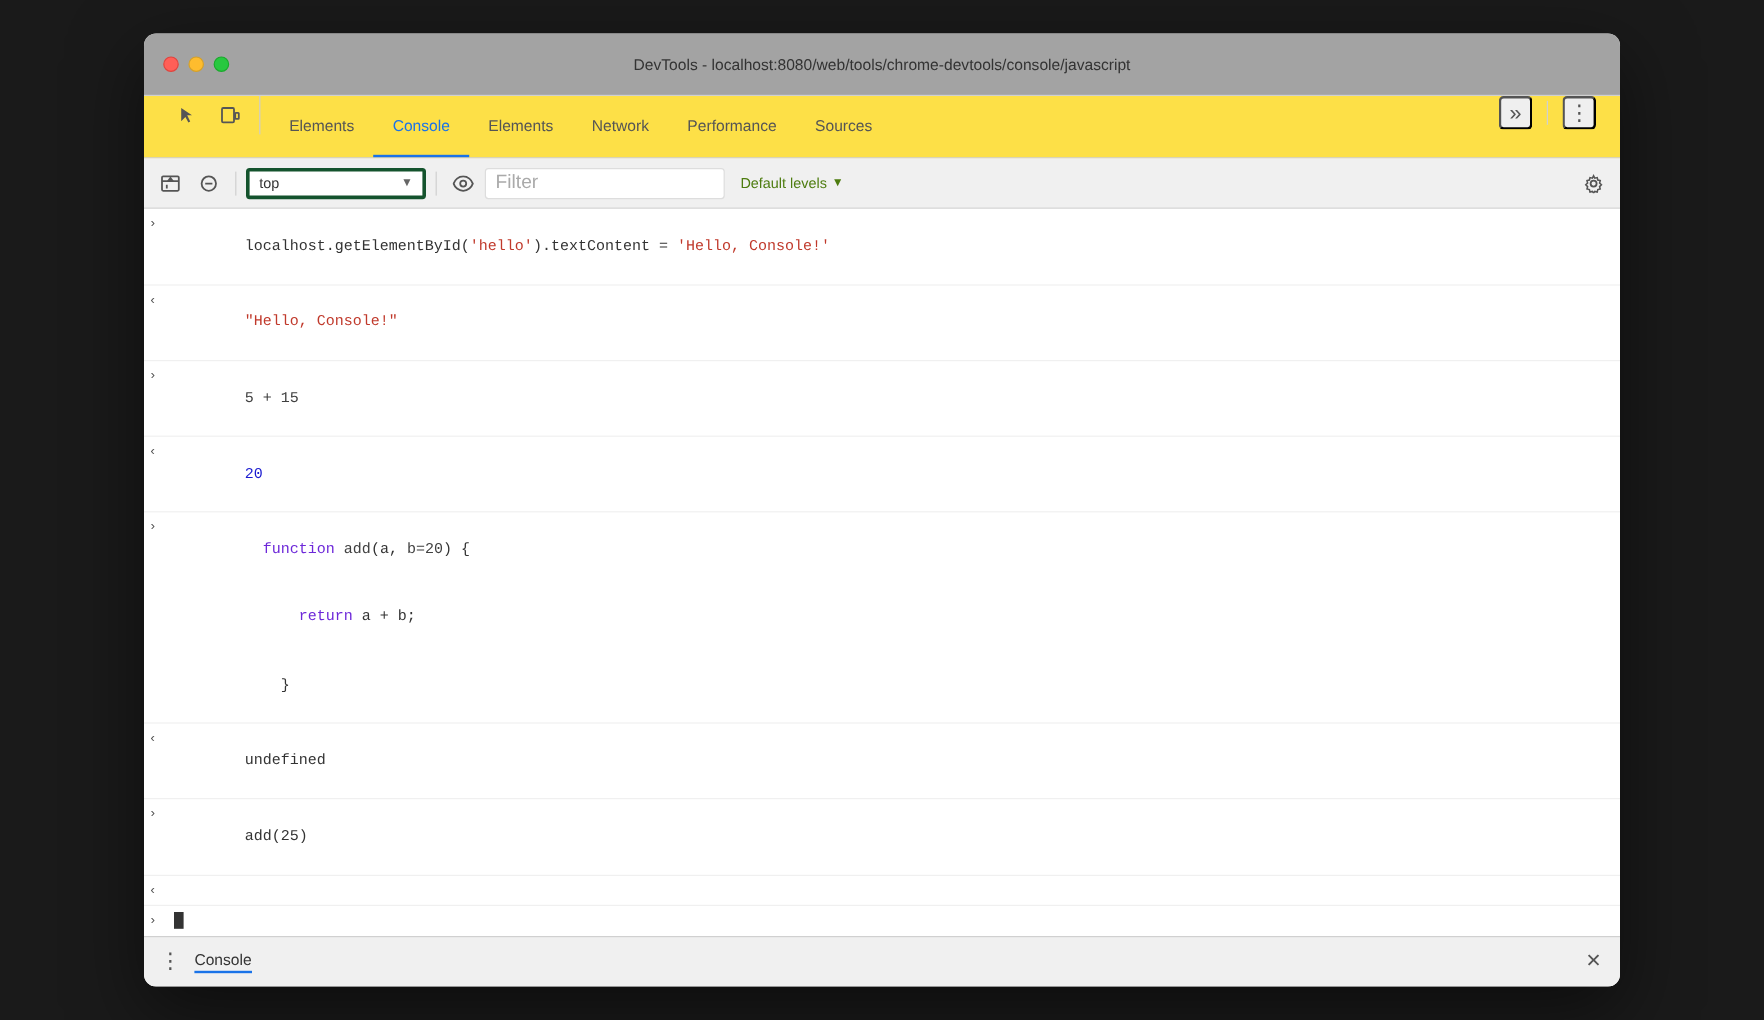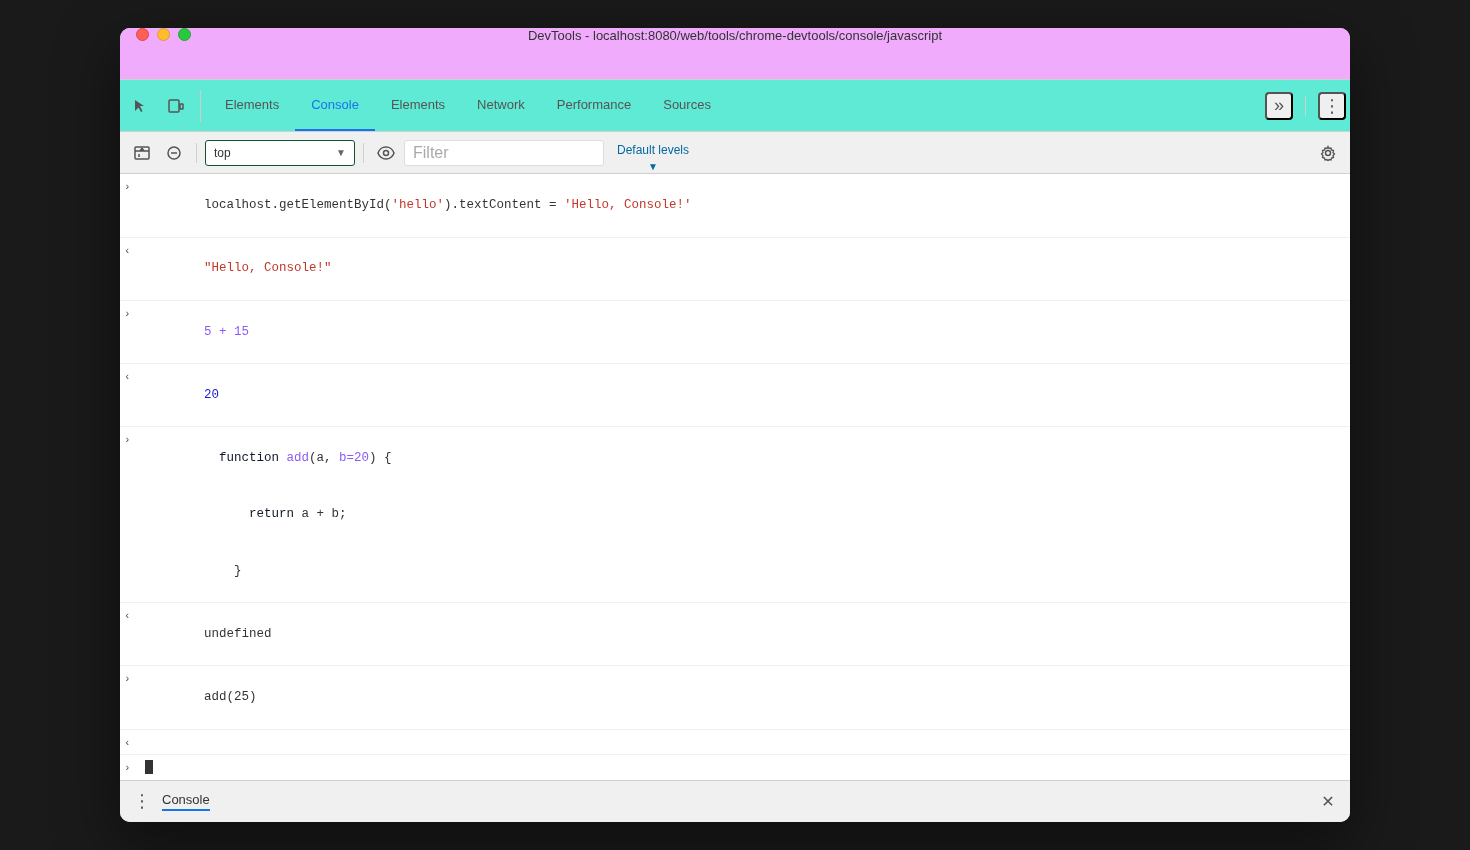--- a/index.html
+++ b/index.html
@@ -15,24 +15,24 @@
     .devtools-window {
       width: 1230px;
       background: #f0f0f0;
       border-radius: 10px;
       overflow: hidden;
       box-shadow: 0 20px 60px rgba(0,0,0,0.5);
     }
 
     
     .title-bar {
-      background: #f0abfc;
+      background: #a3a3a3;
       height: 52px;
       display: flex;
-      align-items: flex-start;
+      align-items: center;
       padding: 0 16px;
       border-bottom: 1px solid #d0d0d0;
       position: relative;
     }
 
     .traffic-lights {
       display: flex;
       gap: 8px;
       align-items: center;
     }
@@ -51,26 +51,26 @@
       left: 50%;
       transform: translateX(-50%);
       font-size: 13px;
       color: #333;
       font-weight: 400;
       white-space: nowrap;
     }
 
     
     .tab-bar {
-      background: #5eead4;
+      background: #fde047;
       height: 52px;
       display: flex;
-      align-items: center;
+      align-items: flex-start;
       border-bottom: 1px solid #d0d0d0;
-      padding: 0 4px;
+      padding: 0 20px;
     }
 
     .tab-bar-icons {
       display: flex;
       align-items: center;
       gap: 4px;
       margin-right: 8px;
       padding-right: 8px;
       border-right: 1px solid #ccc;
     }
@@ -149,21 +149,21 @@
       width: 1px;
       height: 20px;
       background: #d0d0d0;
       margin: 0 4px;
     }
 
     .execution-context {
       display: flex;
       align-items: center;
       background: white;
-      border: 1px solid #14532d;
+      border: 3px solid #14532d;
       border-radius: 3px;
       padding: 10px 8px;
       height: 26px;
       min-width: 150px;
       cursor: pointer;
       font-size: 12px;
       color: #333;
     }
 
     .execution-context .chevron {
@@ -188,23 +188,22 @@
     .default-levels {
       display: flex;
       align-items: center;
       background: transparent;
       border: 1px solid transparent;
       border-radius: 3px;
       padding: 2px 8px;
       height: 26px;
       cursor: pointer;
       font-size: 12px;
-      color: #0369a1;
+      color: #4d7c0f;
       gap: 4px;
-      flex-direction: column;
     }
 
     .gear-btn {
       margin-left: auto;
       width: 28px;
       height: 28px;
       display: flex;
       align-items: center;
       justify-content: center;
       border-radius: 4px;
@@ -244,24 +243,24 @@
     .arrow.input { color: #555; }
     .arrow.output { color: #555; }
 
     .line-content {
       flex: 1;
       white-space: pre-wrap;
       word-break: break-all;
     }
 
     
-    .c-purple { color: #0f172a; }
+    .c-purple { color: #6d28d9; }
     .c-red { color: #c0392b; }
     .c-string { color: #c0392b; }
-    .c-blue { color: #8b5cf6; }
+    .c-blue { color: #404040; }
     .c-dark { color: #333; }
     .c-output-blue { color: #1a1ad0; }
 
     .console-input-line {
       display: flex;
       align-items: center;
       padding: 3px 8px 3px 4px;
       min-height: 22px;
     }
 

